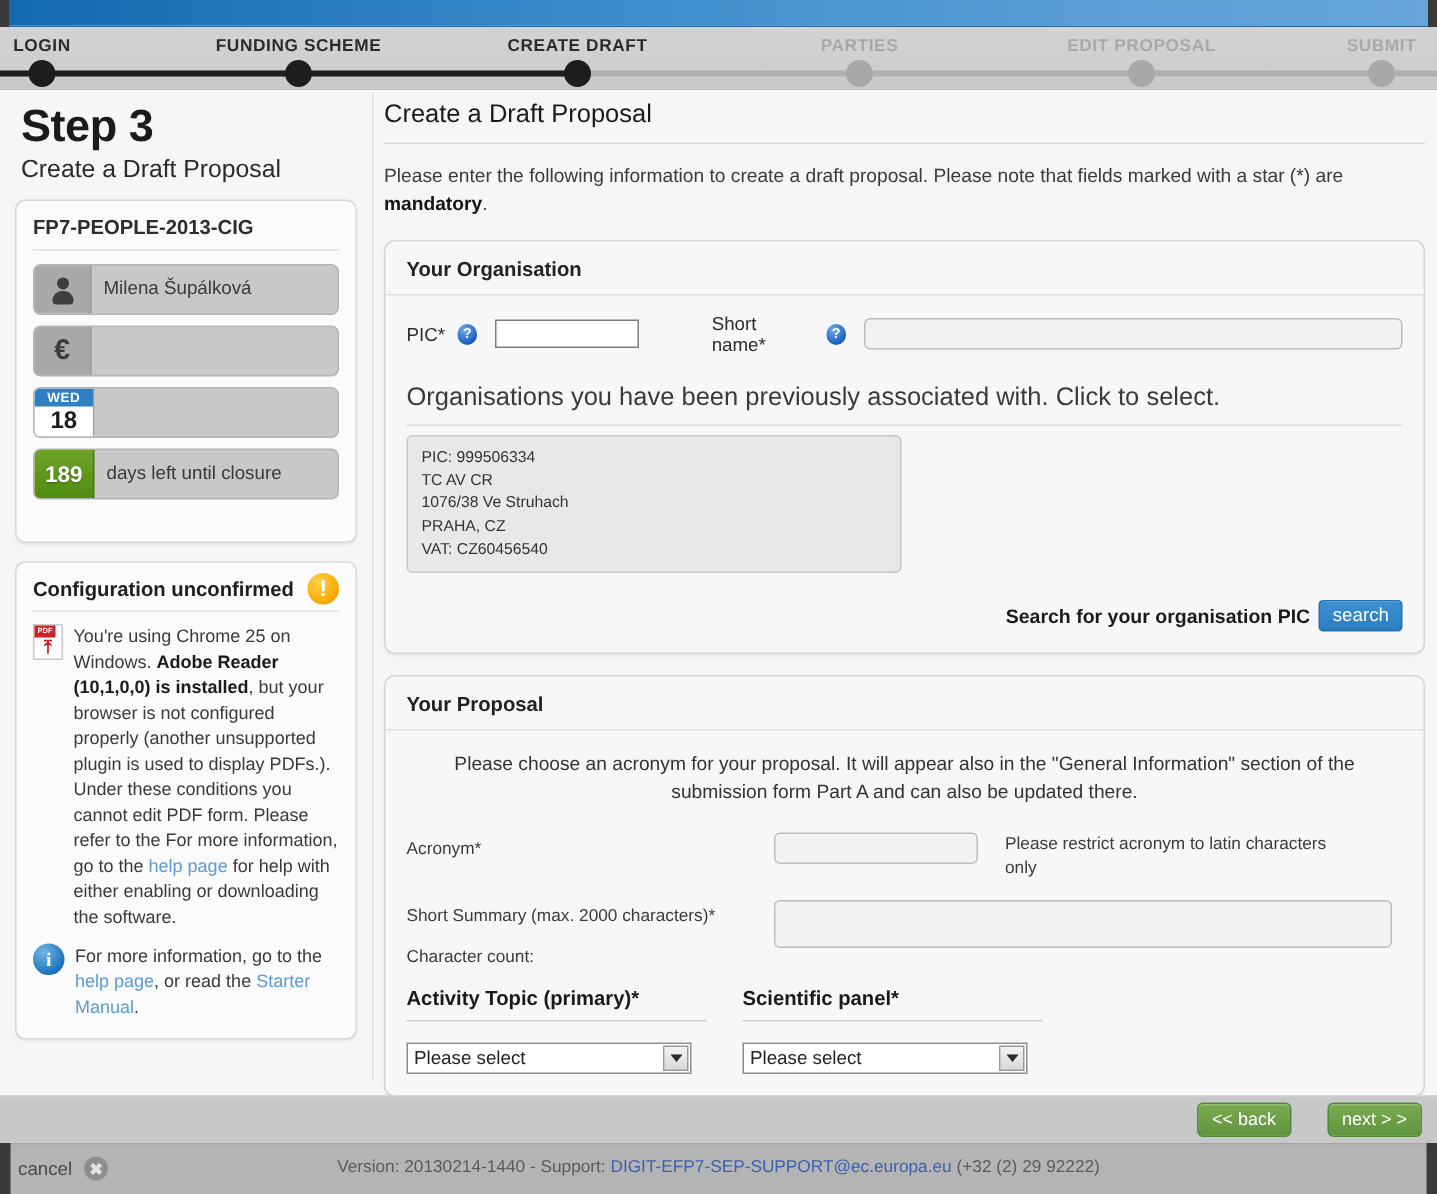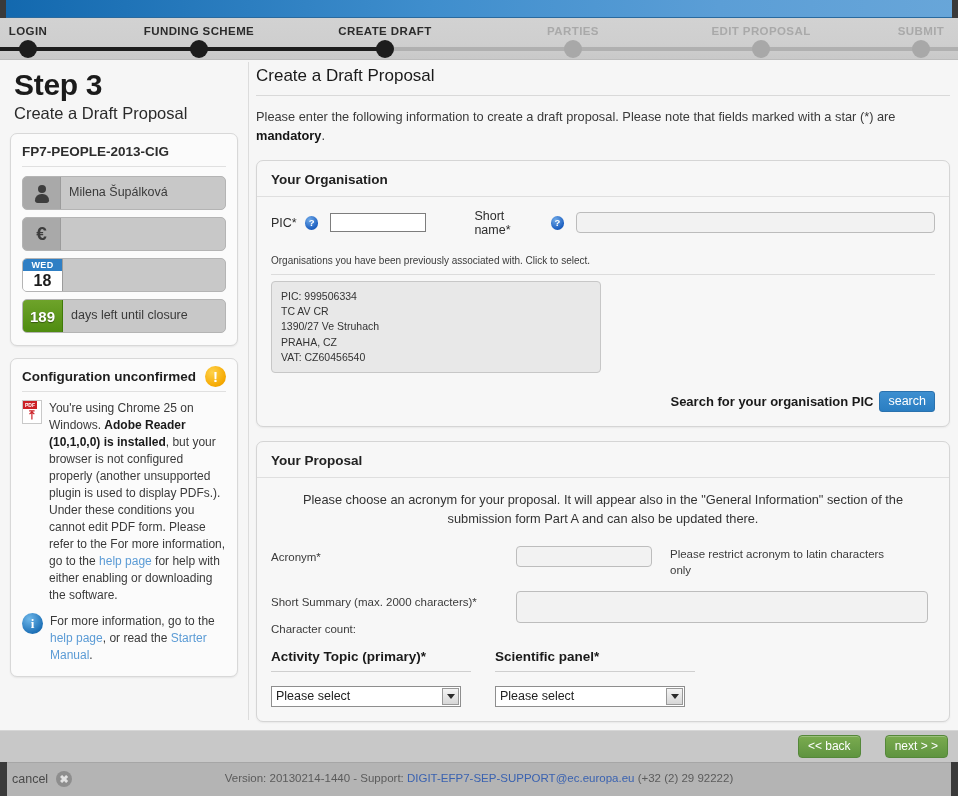--- a/index.html
+++ b/index.html
@@ -274,21 +274,21 @@
     height: 19px;
     font-size: 12px;
     font-family: "Liberation Sans", sans-serif;
     padding: 1px 3px;
     color: #222;
   }
   .inp.round { background: #f2f2f2; border: 1px solid #bcbcbc; border-radius: 4px; }
   .inp.focused { border: 1px solid #7d7d7d; }
 
   .sub-note {
-    font-size: 10px; color: #3a3a3a;
+    font-size: 17px; color: #3a3a3a;
     margin: 18px 0 6px 0;
     padding-bottom: 8px;
     border-bottom: 1px solid #dcdcdc;
   }
   .org-box {
     background: #e8e8e8;
     border: 1px solid #c7c7c7;
     border-radius: 4px;
     width: 330px;
     padding: 7px 9px;
@@ -472,21 +472,21 @@
         <div class="call-ico euro">€</div>
       </div>
 
       <div class="call-row">
         <div class="cal-ico">
           <div class="cal-top">WED</div>
           <div class="cal-day">18</div>
         </div>
       </div>
 
-      <div class="call-row" style="margin-bottom:0">
+      <div class="call-row" style="margin-bottom:16px">
         <div class="days-ico">189</div>
         <div class="call-txt">days left until closure</div>
       </div>
     </div>
 
     <div class="cfg-panel">
       <div class="cfg-head">
         <span>Configuration unconfirmed</span>
         <span class="warn-icon">!</span>
       </div>
@@ -523,21 +523,21 @@
           <span class="fld-label" style="margin-left:40px;">Short name*</span>
           <span class="help-icon">?</span>
           <input class="inp round" style="width: 366px; margin-left: 4px; height: 21px;" value="">
         </div>
 
         <div class="sub-note">Organisations you have been previously associated with. Click to select.</div>
 
         <div class="org-box">
           <div>PIC: 999506334</div>
           <div>TC AV CR</div>
-          <div>1390/27 Ve Struhach</div>
+          <div>1076/38 Ve Struhach</div>
           <div>PRAHA, CZ</div>
           <div>VAT: CZ60456540</div>
         </div>
 
         <div class="search-row">
           <span class="search-label">Search for your organisation PIC</span>
           <button class="search-btn">search</button>
         </div>
       </div>
     </div>

